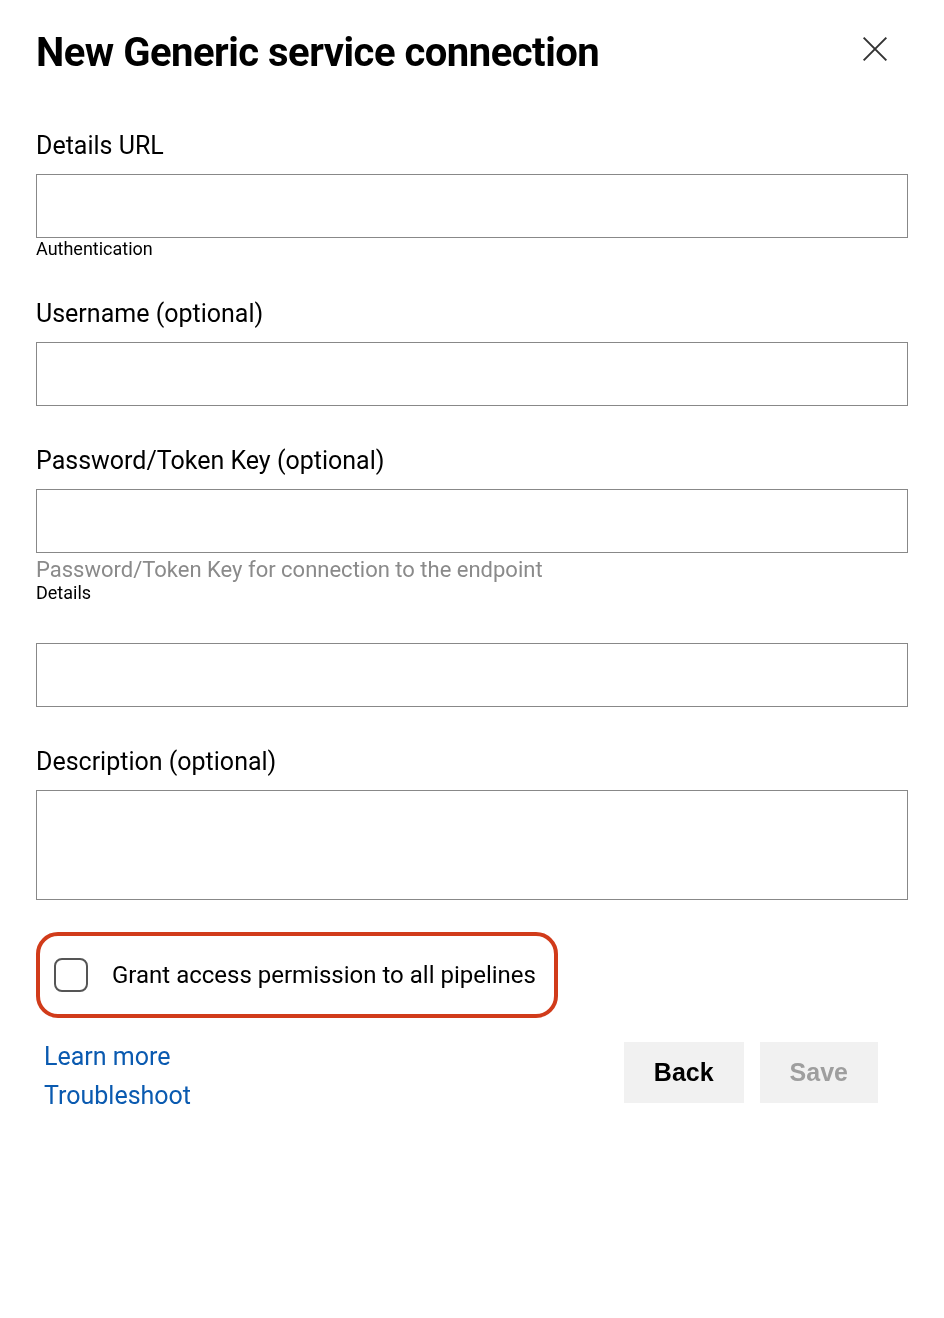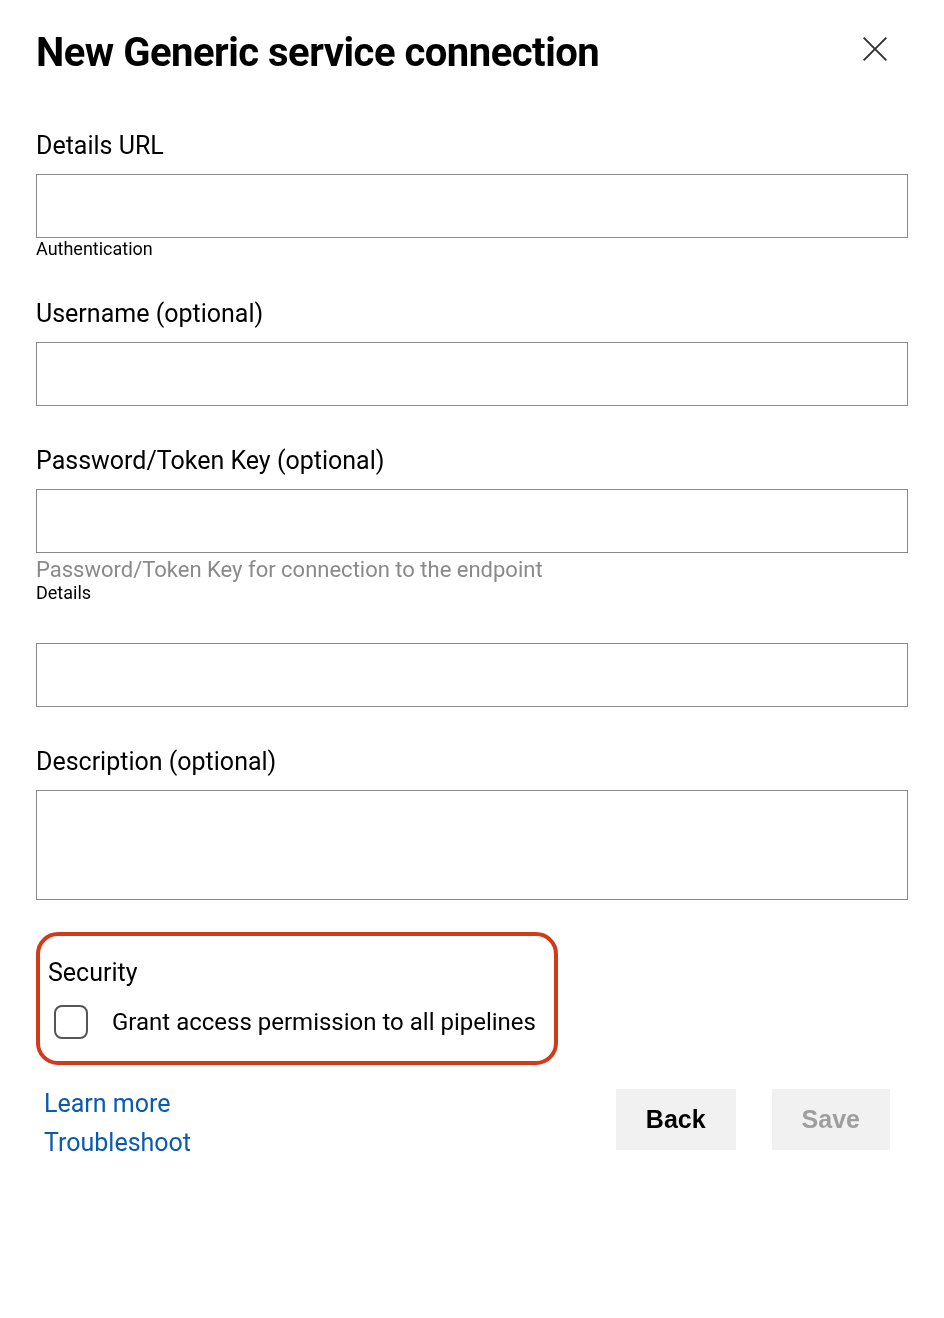--- a/index.html
+++ b/index.html
@@ -133,22 +133,22 @@
       margin-left: 8px;
     }
     .link {
       color: #0a5ab0;
       text-decoration: none;
       font-size: 25px;
       cursor: pointer;
     }
     .footer-buttons {
       display: flex;
-      gap: 36px;
-      margin-right: 18px;
+      gap: 16px;
+      margin-right: 30px;
     }
     .btn {
       background: #f1f1f1;
       border: none;
       font-size: 25px;
       font-weight: 600;
       padding: 16px 30px;
       cursor: pointer;
       color: #000;
     }
@@ -196,21 +196,20 @@
 <div class="field-group">
   <input type="text" class="text-input" value="" style="">
 </div>
 
 <div class="field-group tight">
   <label class="field-label">Description (optional)</label>
   <textarea class="textarea-input" style=""></textarea>
 </div>
 
 <div class="security-highlight">
-  <div class="security-heading">Security</div>
   <div class="checkbox-row">
     <div class="checkbox-box" role="checkbox" aria-checked="false"></div>
     <span class="checkbox-label">Grant access permission to all pipelines</span>
   </div>
 </div>
 
 <div class="footer-row">
   <div class="footer-links">
     <a class="link">Learn more</a>
     <a class="link">Troubleshoot</a>

